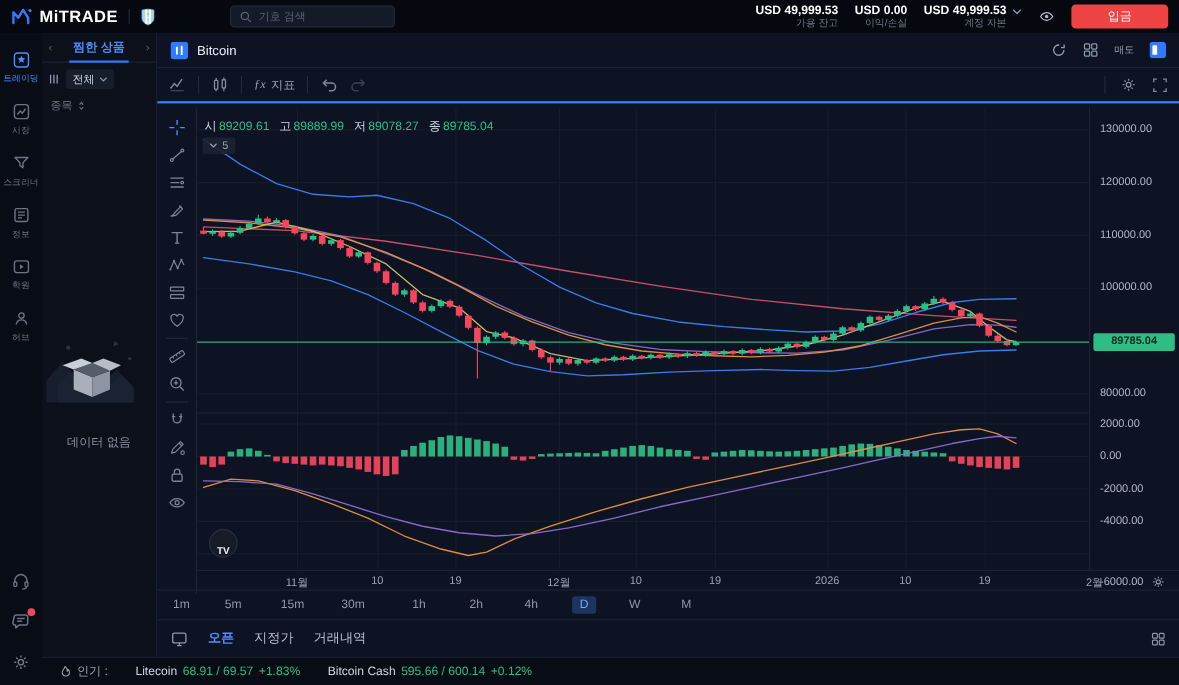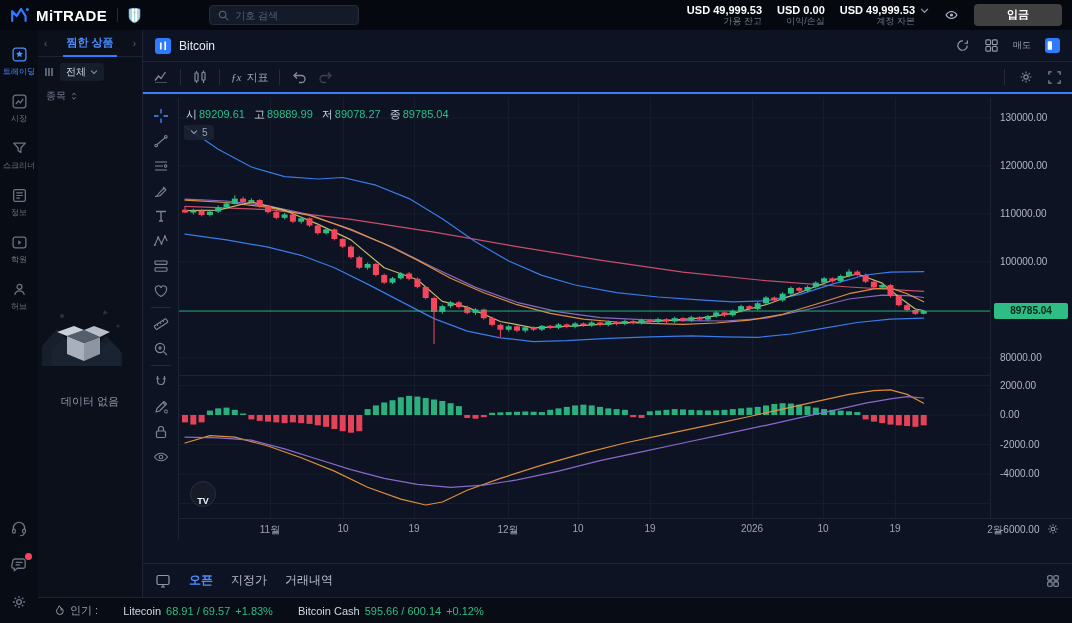--- a/index.html
+++ b/index.html
@@ -16,22 +16,22 @@
   .searchbox{width:150px;height:20px;margin-left:58px;background:#141a28;border:1px solid #232c3c;
              border-radius:4px;display:flex;align-items:center;gap:6px;padding:0 8px;}
   .searchbox input{flex:1;background:transparent;border:none;outline:none;color:#aab3c5;
                    font-size:10px;font-family:inherit;}
   .searchbox input::placeholder{color:#58627a;}
   .tb-right{margin-left:auto;display:flex;align-items:center;gap:15px;}
   .stat{text-align:right;line-height:1.15;}
   .stat-value{font-size:11px;font-weight:bold;color:#ffffff;}
   .stat-label{font-size:9px;color:#6d7789;}
   .stat-wrap{display:flex;align-items:flex-start;gap:5px;}
-  .deposit-btn{width:88px;height:22px;background:#404040;border:none;border-radius:4px;color:#fff;
-               font-size:11px;font-weight:bold;display:flex;align-items:center;justify-content:center;cursor:pointer;}
+  .deposit-btn{width:88px;height:22px;background:#ef4444;border:none;border-radius:4px;color:#fff;
+               font-size:11px;font-weight:normal;display:flex;align-items:center;justify-content:center;cursor:pointer;}
   
   .sidebar{position:absolute;left:0;top:30px;width:38px;height:593px;background:#080c15;
            display:flex;flex-direction:column;align-items:center;padding:16px 0 12px;}
   .side-item{display:flex;flex-direction:column;align-items:center;gap:3px;margin-bottom:16px;
              color:#6b7485;font-size:8px;cursor:pointer;}
   .side-item.active{color:#4c8dff;}
   .side-bottom{margin-top:auto;display:flex;flex-direction:column;align-items:center;gap:19px;color:#6b7485;}
   .chat-wrap{position:relative;}
   .red-dot{position:absolute;top:-3px;right:-4px;width:7px;height:7px;border-radius:50%;background:#f6465d;}
   
@@ -825,20 +825,32 @@
           <span class="time-tick" style="left: 307px;">12월</span>
           <span class="time-tick" style="left: 377px;">10</span>
           <span class="time-tick" style="left: 449px;">19</span>
           <span class="time-tick" style="left: 551px;">2026</span>
           <span class="time-tick" style="left: 622px;">10</span>
           <span class="time-tick" style="left: 694px;">19</span>
           <span class="time-tick" style="left: 794px;">2월</span>
         </div>
     </div>
 
+    <div class="tfbar">
+      <span class="tf" style="left:22px">1m</span>
+      <span class="tf" style="left:69px">5m</span>
+      <span class="tf" style="left:123px">15m</span>
+      <span class="tf" style="left:178px">30m</span>
+      <span class="tf" style="left:238px">1h</span>
+      <span class="tf" style="left:290px">2h</span>
+      <span class="tf" style="left:340px">4h</span>
+      <span class="tf selected" style="left:388px">D</span>
+      <span class="tf" style="left:434px">W</span>
+      <span class="tf" style="left:481px">M</span>
+    </div>
 
     <div class="bottombar">
       <span>
           <svg width="16" height="16" viewBox="0 0 16 16">
             <rect x="2" y="2.5" width="12" height="9" rx="1.5" fill="none" stroke="#8e99ab" stroke-width="1.2"></rect>
             <path d="M6 14h4M8 11.5V14" stroke="#8e99ab" stroke-width="1.2"></path>
           </svg>
         </span>
       <span class="btab active">오픈</span>
       <span class="btab">지정가</span>

